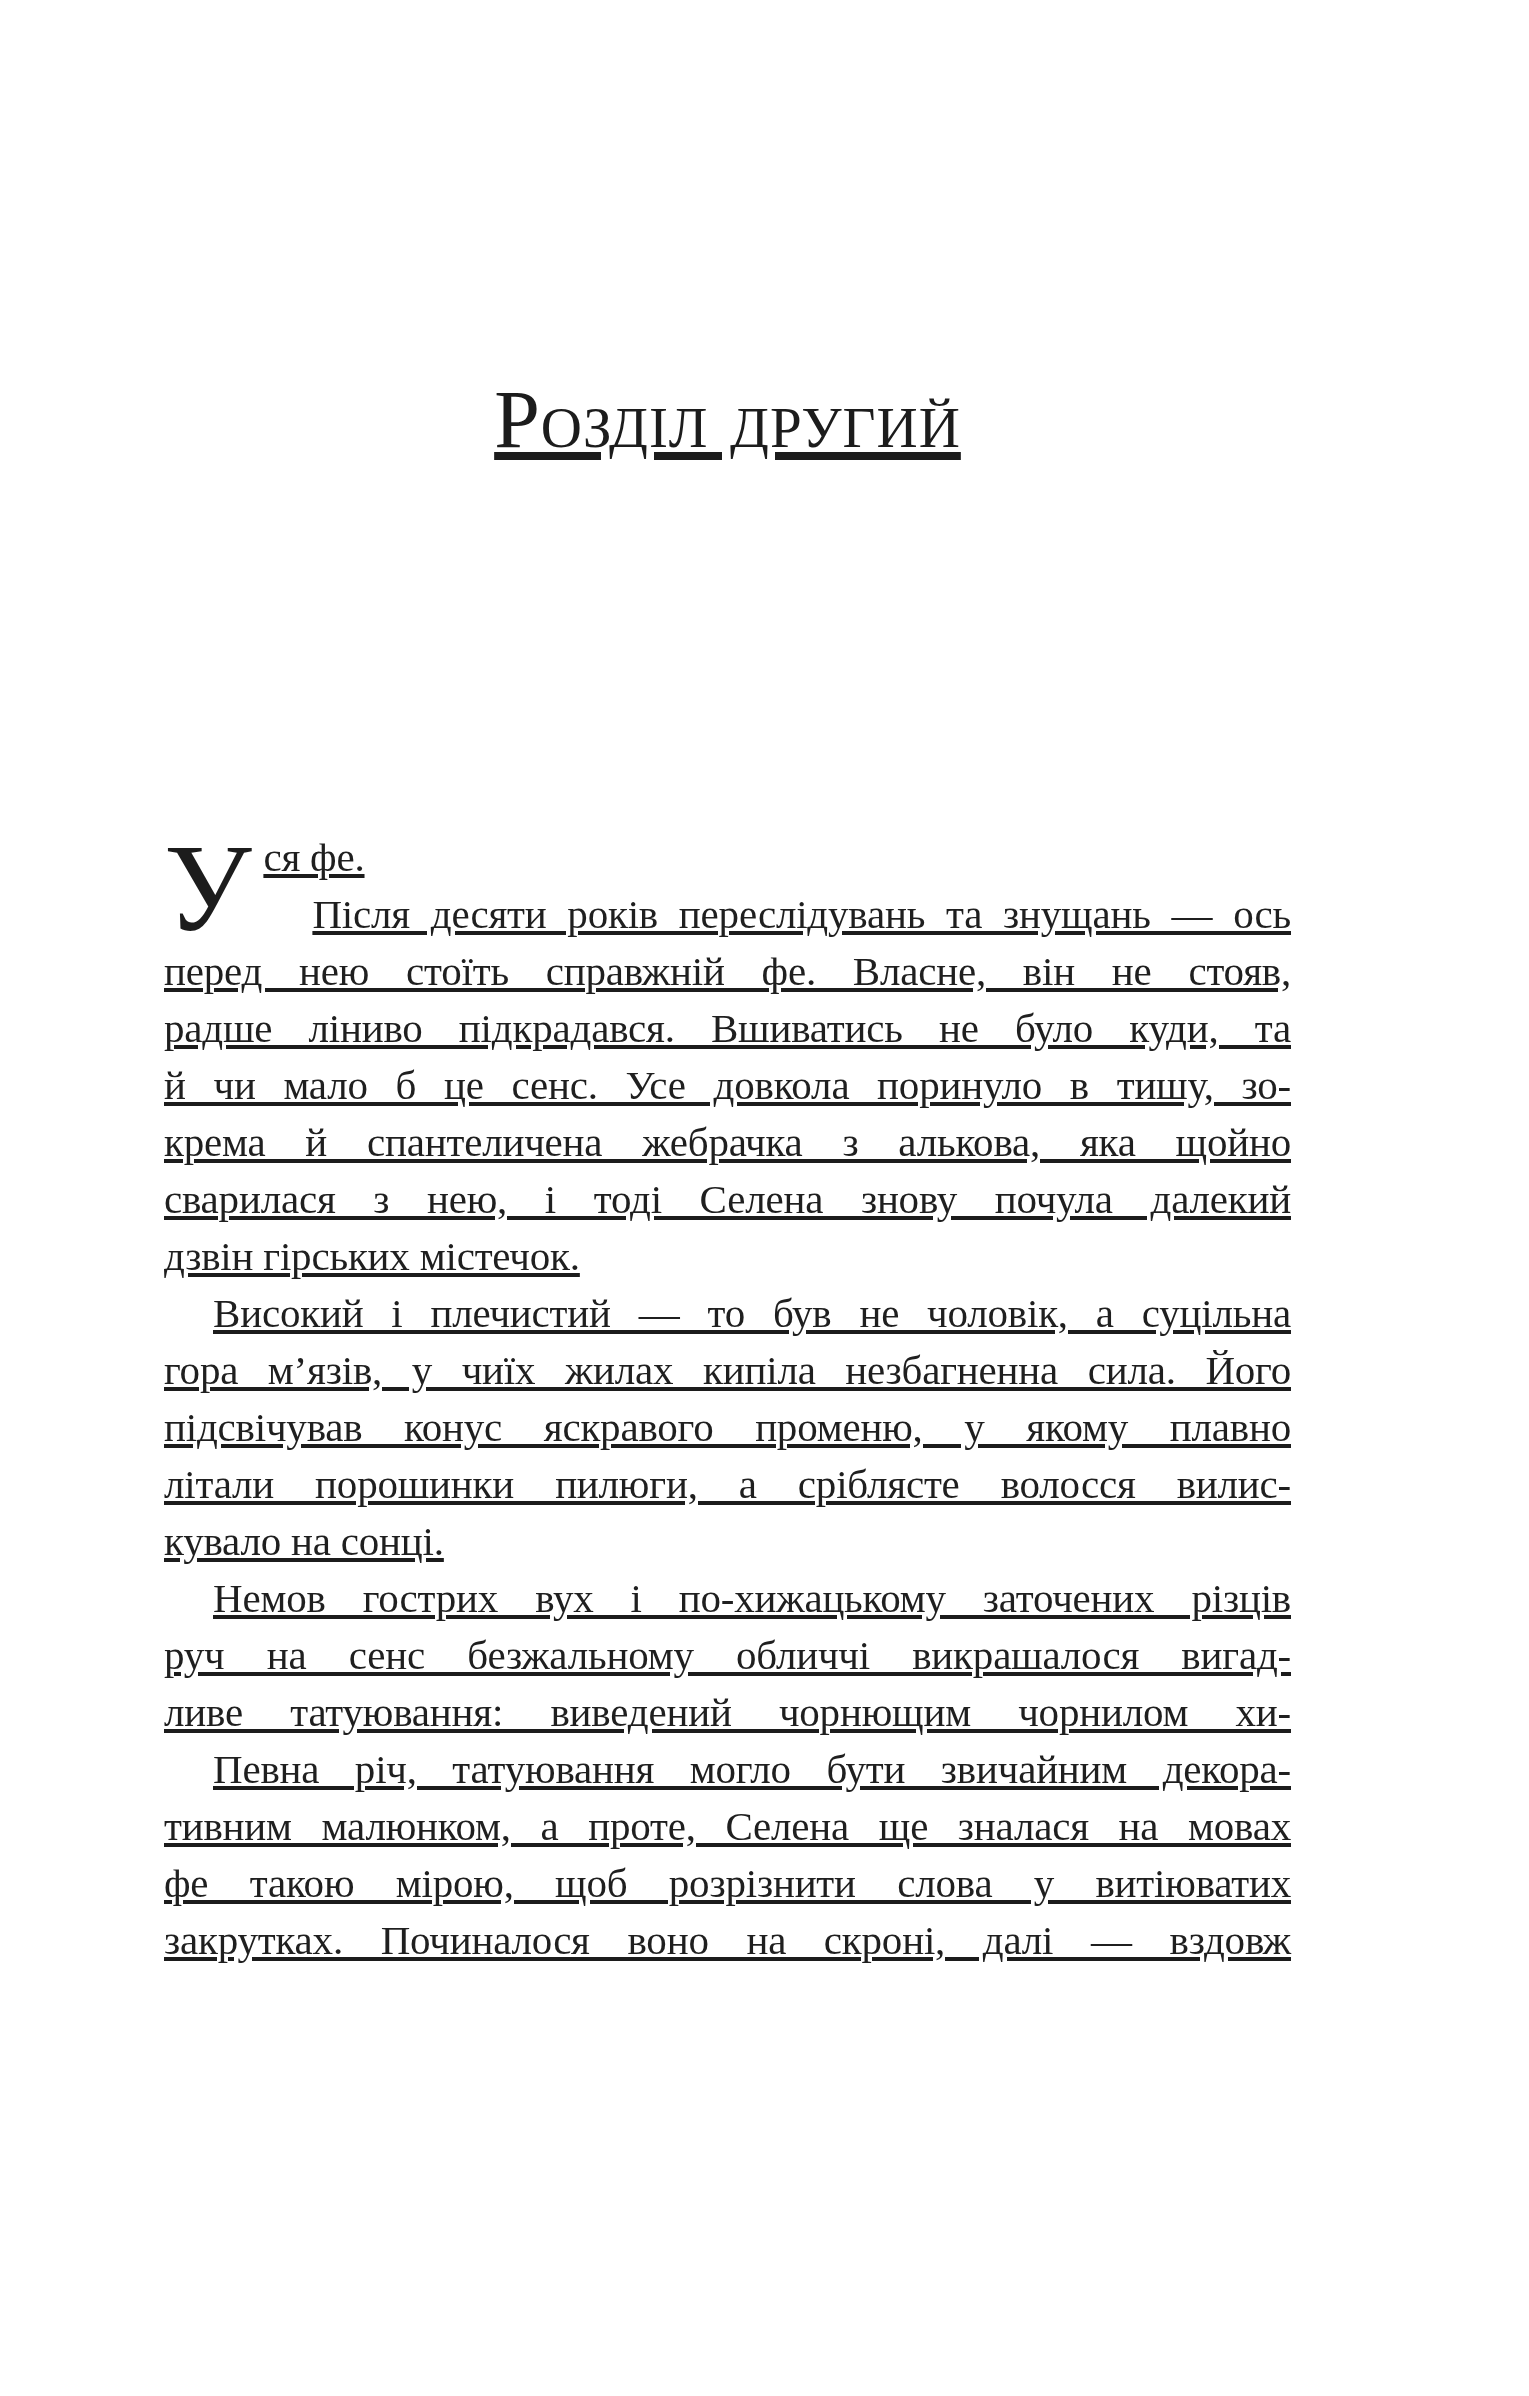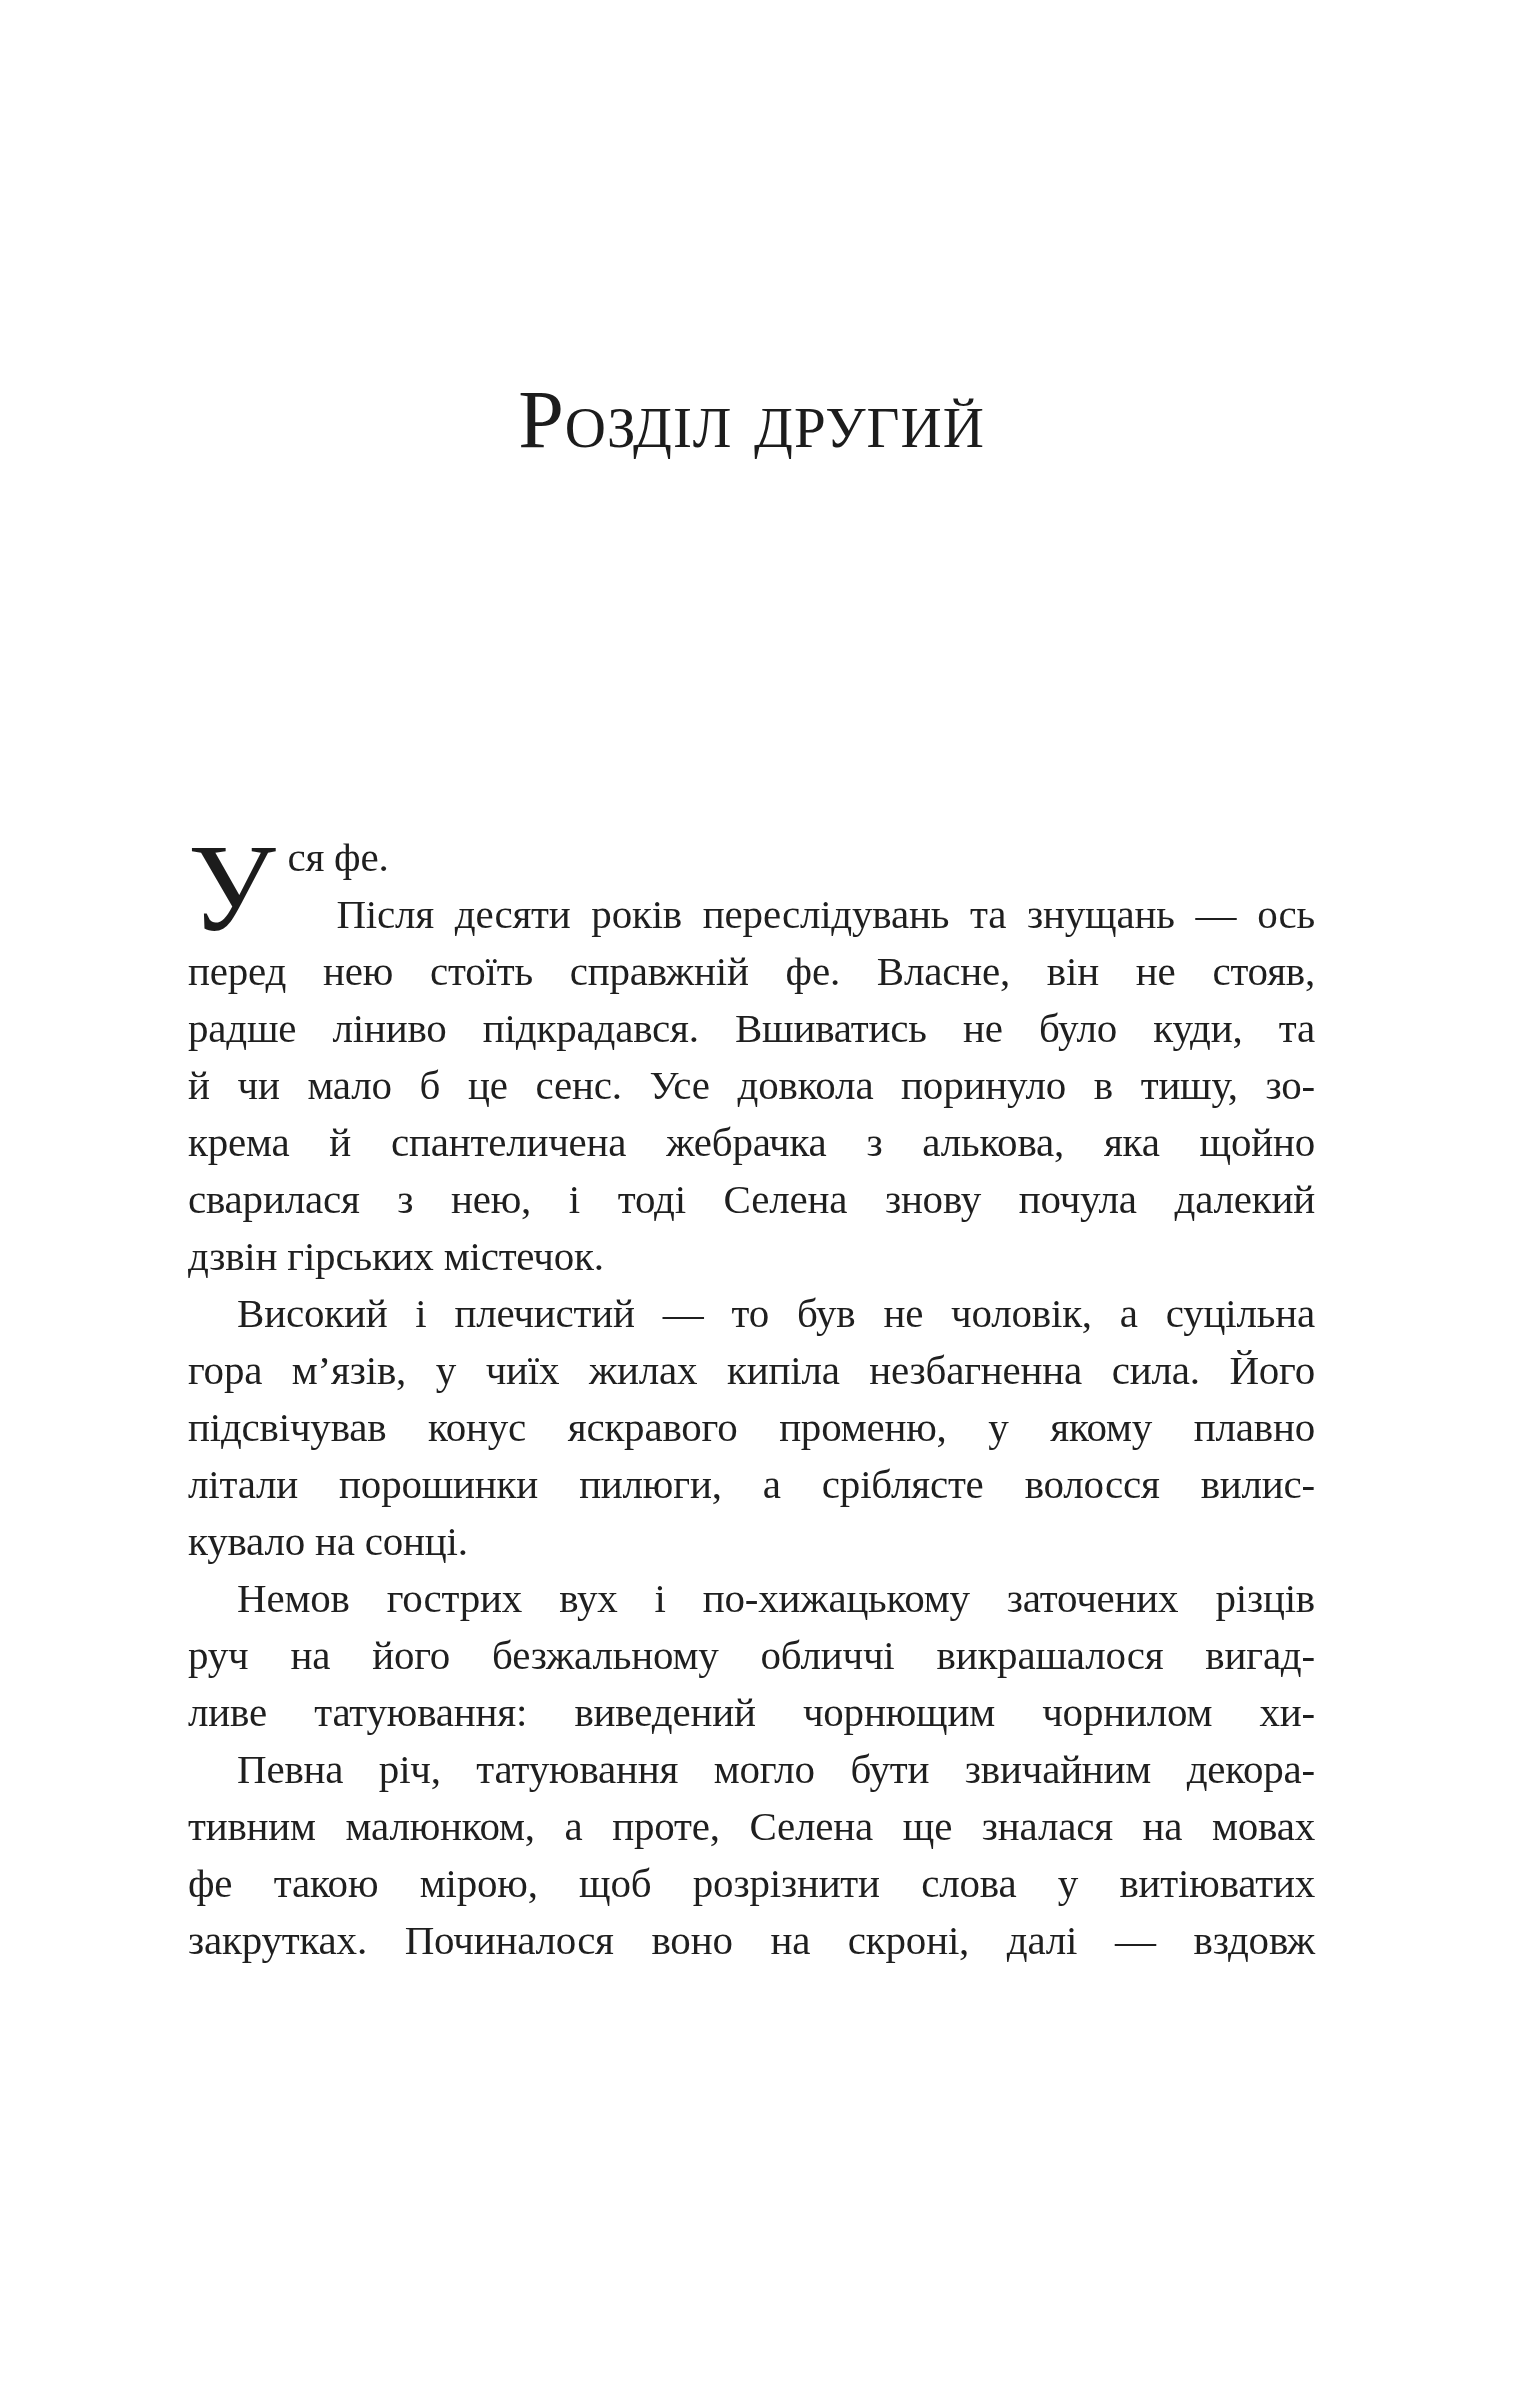--- a/index.html
+++ b/index.html
@@ -11,23 +11,24 @@
     position: relative;
     width: 1529px;
     height: 2396px;
     background: #ffffff;
     overflow: hidden;
     font-family: "Liberation Serif", "DejaVu Serif", serif;
     color: #1c1c1c;
   }
   .content {
     position: absolute;
-    left: 188px;
+    left: 164px;
     top: 0;
     width: 1127px;
+    text-decoration: underline;
   }
   .chapter-title {
     margin-top: 381px;
     font-size: 82px;
     line-height: 78px;
     font-variant: small-caps;
     letter-spacing: 1px;
     text-align: center;
     color: #1c1c1c;
     white-space: nowrap;
@@ -95,21 +96,21 @@
       <div class="paragraph">
         <div class="txt-line just indent">Високий і плечистий — то був не чоловік, а суцільна</div>
         <div class="txt-line just">гора м’язів, у чиїх жилах кипіла незбагненна сила. Його</div>
         <div class="txt-line just">підсвічував конус яскравого променю, у якому плавно</div>
         <div class="txt-line just">літали порошинки пилюги, а сріблясте волосся вилис-</div>
         <div class="txt-line final">кувало на сонці.</div>
       </div>
 
       <div class="paragraph">
         <div class="txt-line just indent">Немов гострих вух і по-хижацькому заточених різців</div>
-        <div class="txt-line just">руч на його безжальному обличчі викрашалося вигад-</div>
+        <div class="txt-line just">руч на сенс безжальному обличчі викрашалося вигад-</div>
         <div class="txt-line just">ливе татуювання: виведений чорнющим чорнилом хи-</div>
       </div>
 
       <div class="paragraph">
         <div class="txt-line just indent">Певна річ, татуювання могло бути звичайним декора-</div>
         <div class="txt-line just">тивним малюнком, а проте, Селена ще зналася на мовах</div>
         <div class="txt-line just">фе такою мірою, щоб розрізнити слова у витіюватих</div>
         <div class="txt-line just">закрутках. Починалося воно на скроні, далі — вздовж</div>
       </div>
 

